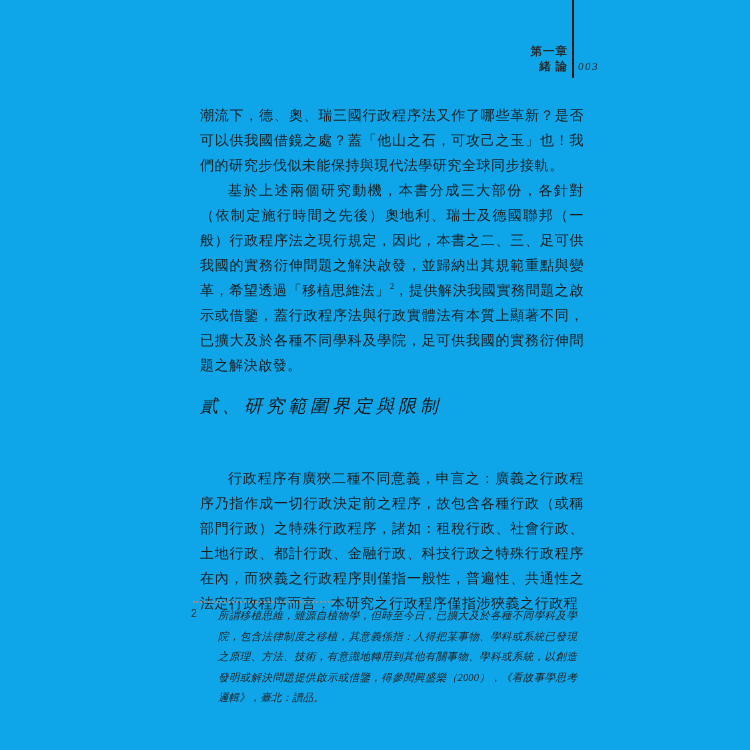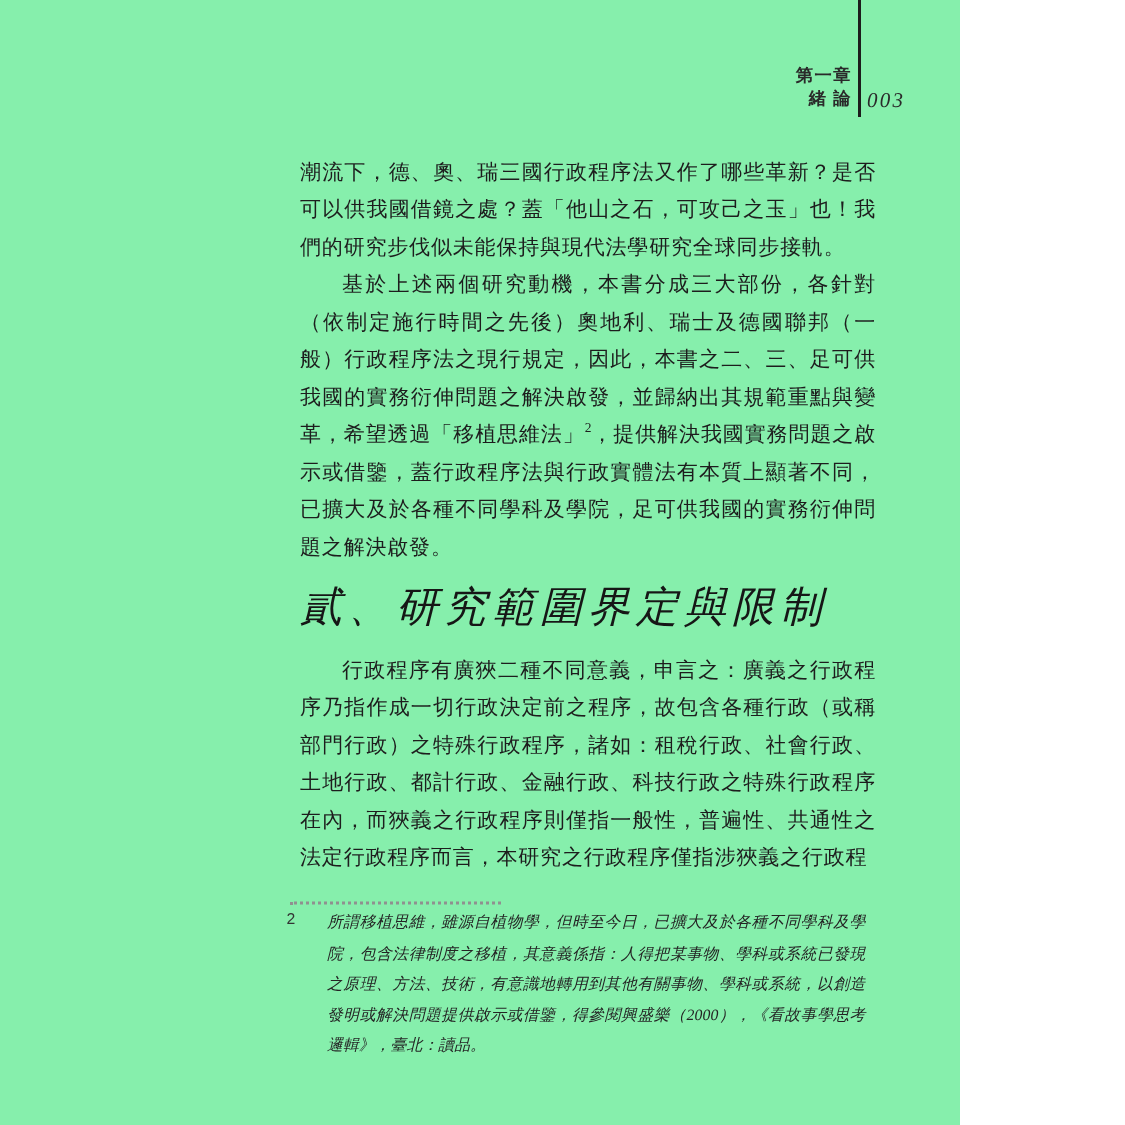--- a/index.html
+++ b/index.html
@@ -1,20 +1,20 @@
 <!DOCTYPE html>
 <html lang="zh-Hant"><head>
 <meta charset="utf-8">
 <style>
   html, body { margin: 0; padding: 0; background: #ffffff; }
   .page {
     position: relative;
-    width: 640px;
+    width: 750px;
     height: 750px;
-    background: #86efac;
+    background: #0ea5e9;
     overflow: hidden;
     font-family: "Liberation Serif", "DejaVu Serif", serif;
     color: #1d1d1d;
     text-decoration: underline;
   }
 
   
   .running-head {
     position: absolute;
     top: 44px;
@@ -32,21 +32,21 @@
     left: 572px;
     top: 0;
     width: 2px;
     height: 78px;
     background: #1c1c1c;
   }
   .page-number {
     position: absolute;
     left: 578px;
     top: 60px;
-    font-size: 14px;
+    font-size: 11px;
     font-style: italic;
     letter-spacing: 1.5px;
     color: #2a2a2a;
   }
 
   
   .body-text {
     position: absolute;
     left: 200px;
     top: 103px;
@@ -59,22 +59,22 @@
   }
   .body-text p { margin: 0; }
   .p-indent { text-indent: 2em; }
   .note-ref {
     font-size: 9px;
     line-height: 0;
     letter-spacing: 0;
     vertical-align: 6px;
   }
   .section-heading {
-    margin: 13px 0 14px 0;
-    font-size: 28px;
+    margin: 13px 0 45px 0;
+    font-size: 18px;
     line-height: 30px;
     font-weight: 500;
     font-style: italic;          
     letter-spacing: 4px;
     color: #161616;
     text-indent: 0;
     text-align: left;
   }
 
   

